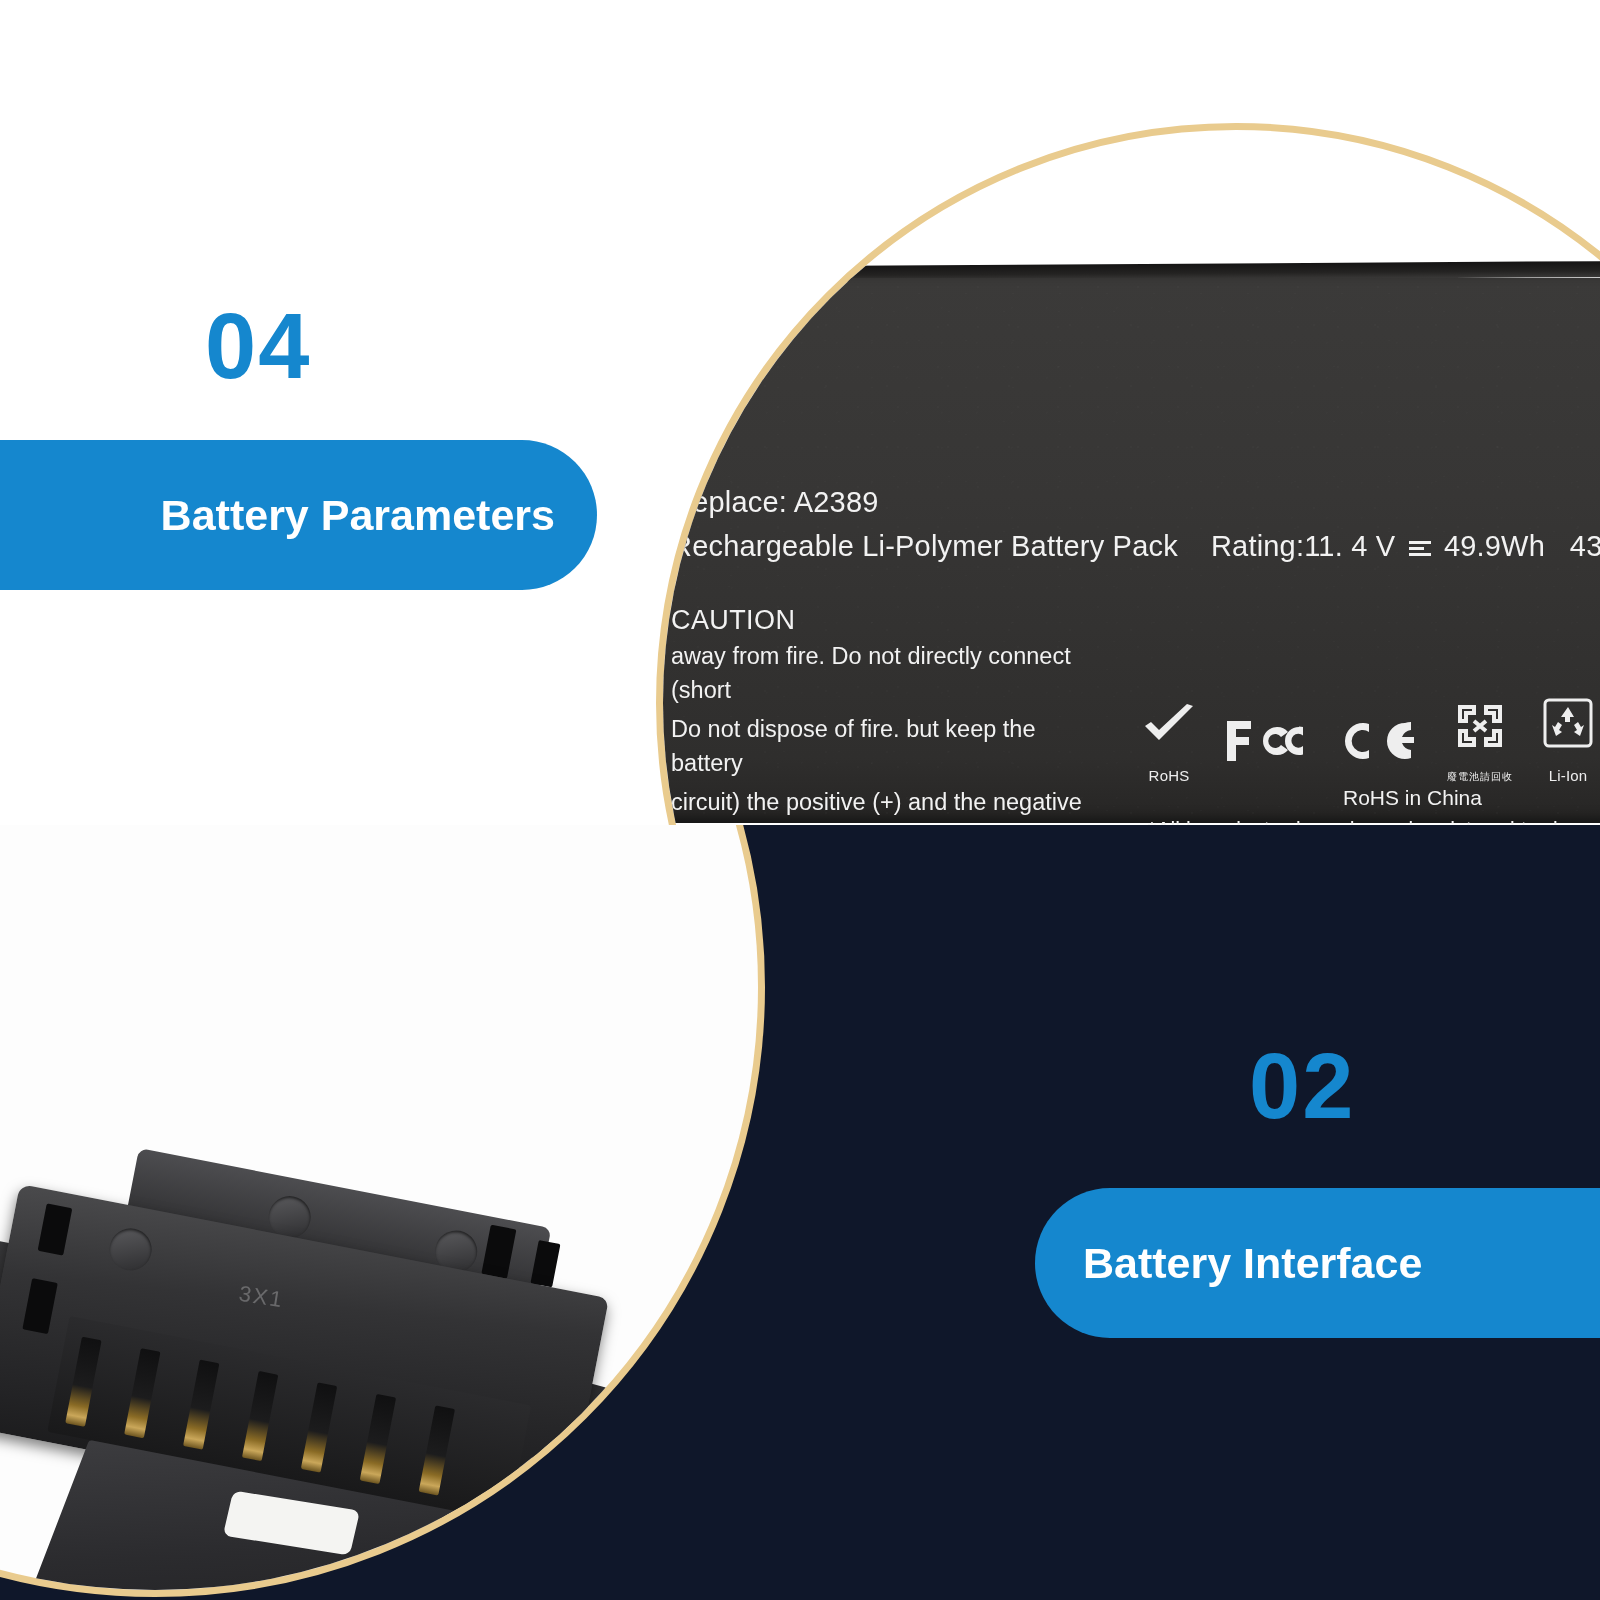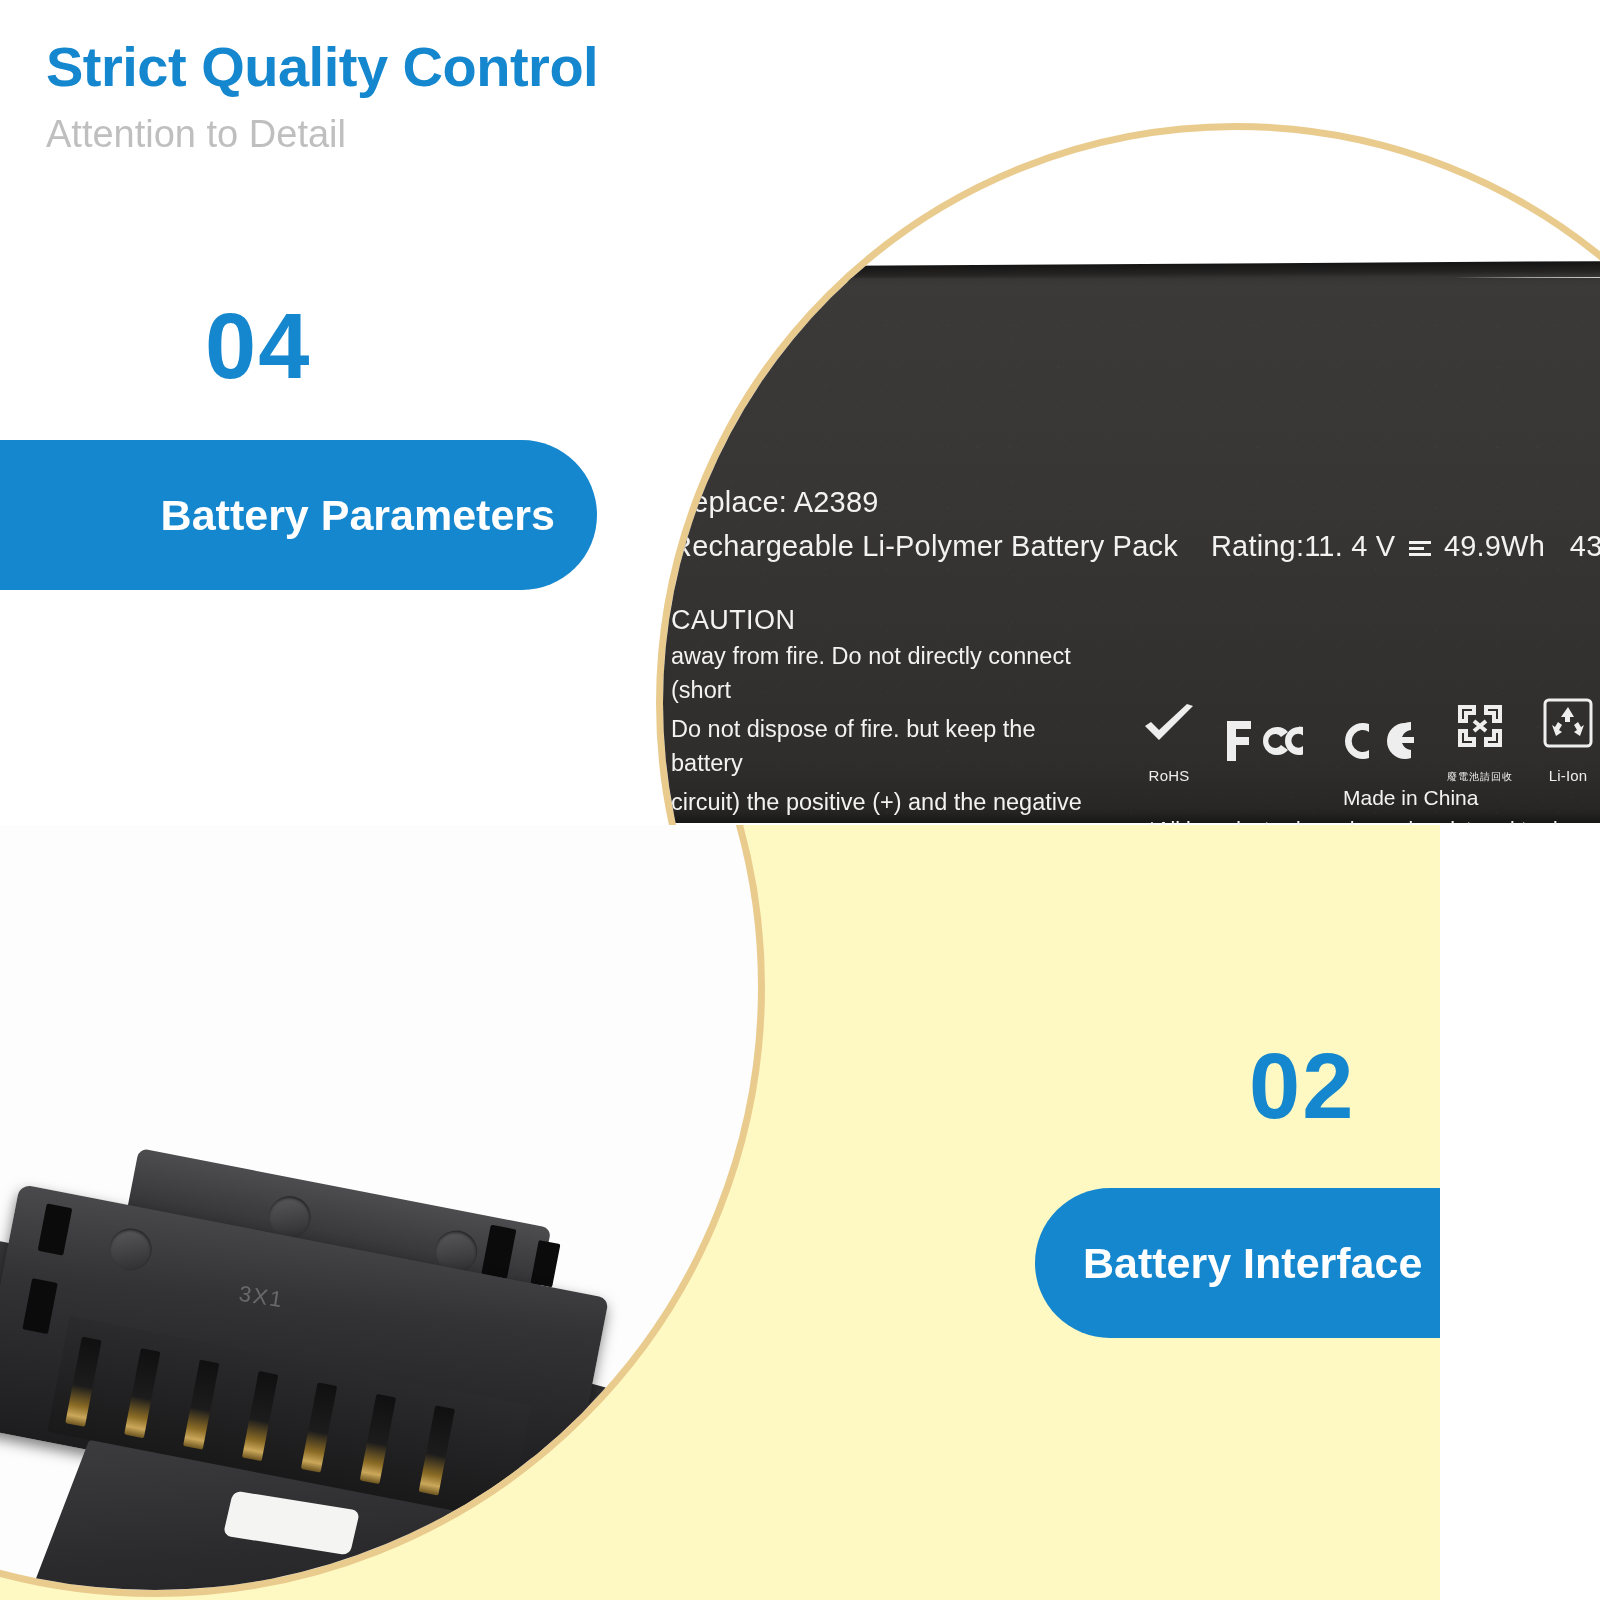--- a/index.html
+++ b/index.html
@@ -243,23 +243,23 @@
     font-size: 21.5px;
     line-height: 1.32;
     text-align: center;
   }
   .lbl-trademark p { margin: 0; }
 
   
   .panel-bottom {
     position: absolute;
     left: 0; top: 825px;
-    width: 1440px;
+    width: 1600px;
     height: 775px;
-    background: #fef9c3;
+    background: #0f172a;
     overflow: hidden;
   }
   .circle-frame-bottom {
     position: absolute;
     left: -455px;
     top: -448px;
     width: 1220px;
     height: 1220px;
     border-radius: 50%;
     border: 7px solid #E9CB8E;
@@ -382,24 +382,20 @@
     transform: rotate(-2deg);
   }
 </style>
 </head>
 <body>
 
 <div class="page">
 
   <div class="panel-top">
 
-    <div class="heading-block">
-      <div class="headline">Strict Quality Control</div>
-      <div class="subhead">Attention to Detail</div>
-    </div>
 
     <div class="step-number n1">04</div>
 
     <div class="pill pill-1">
       <span class="pill-label">Battery Parameters</span>
     </div>
 
     <div class="circle-frame-top">
       <div class="photo-top-inner">
 
@@ -478,21 +474,21 @@
                   <path d="M25 9 l6 10 l-4 0 l0 5 l-5 0 l0-5 l-4 0 z"></path>
                   <path d="M13 38 l-4-11 l3 2 l3-5 l4 3 l-3 5 l3 2 z"></path>
                   <path d="M37 38 l4-11 l-3 2 l-3-5 l-4 3 l3 5 l-3 2 z"></path>
                 </g>
               </svg>
               <span class="cert-cap">Li-Ion</span>
             </div>
 
           </div>
 
-          <div class="label-text lbl-made">Made in China</div>
+          <div class="label-text lbl-made">RoHS in China</div>
 
           <div class="label-text lbl-trademark">
             <p>*All brands, trademarks and registered trademarks</p>
 
           </div>
         </div>
       </div>
     </div>
   </div>
 

